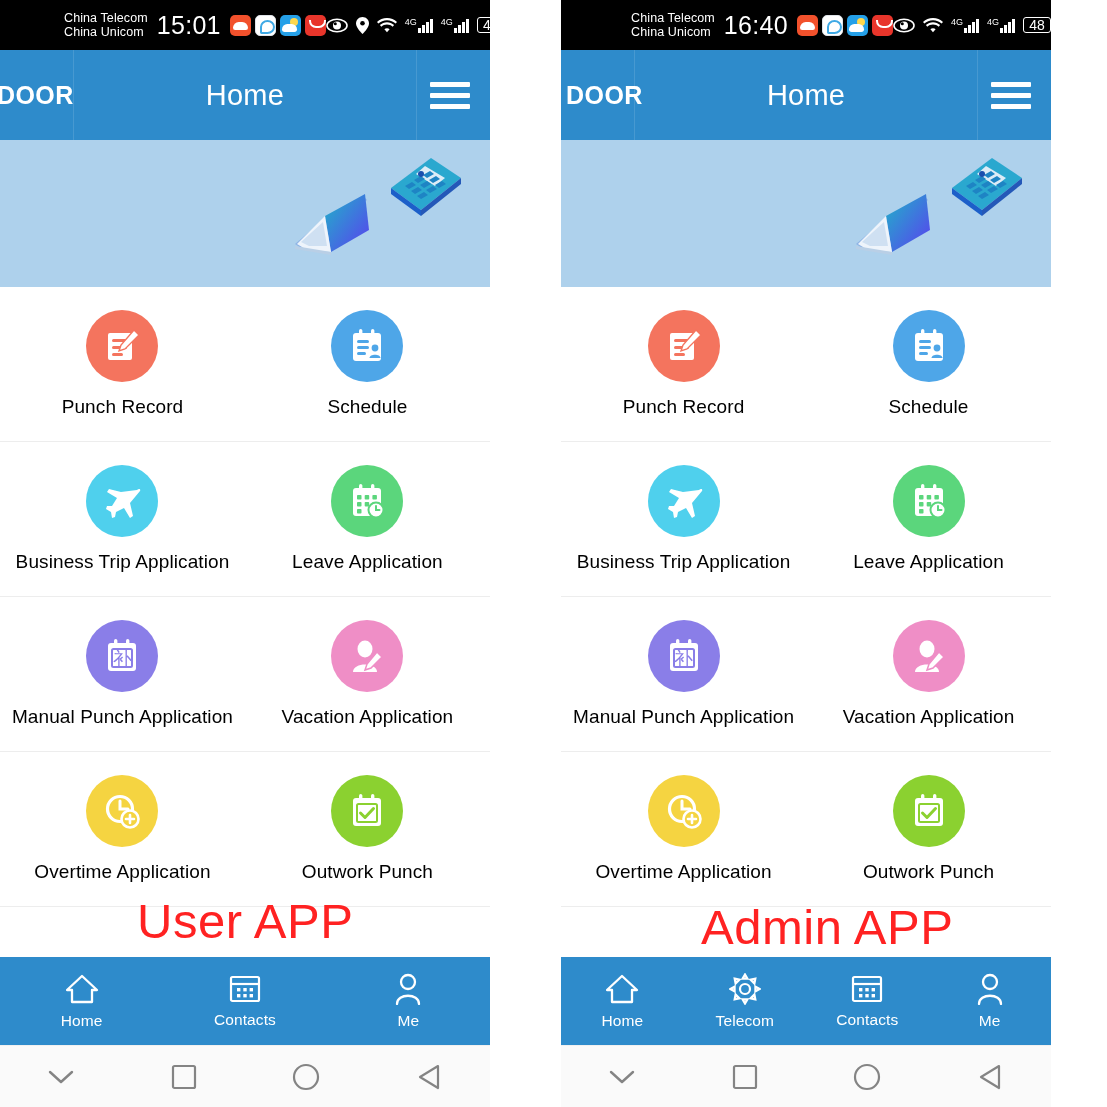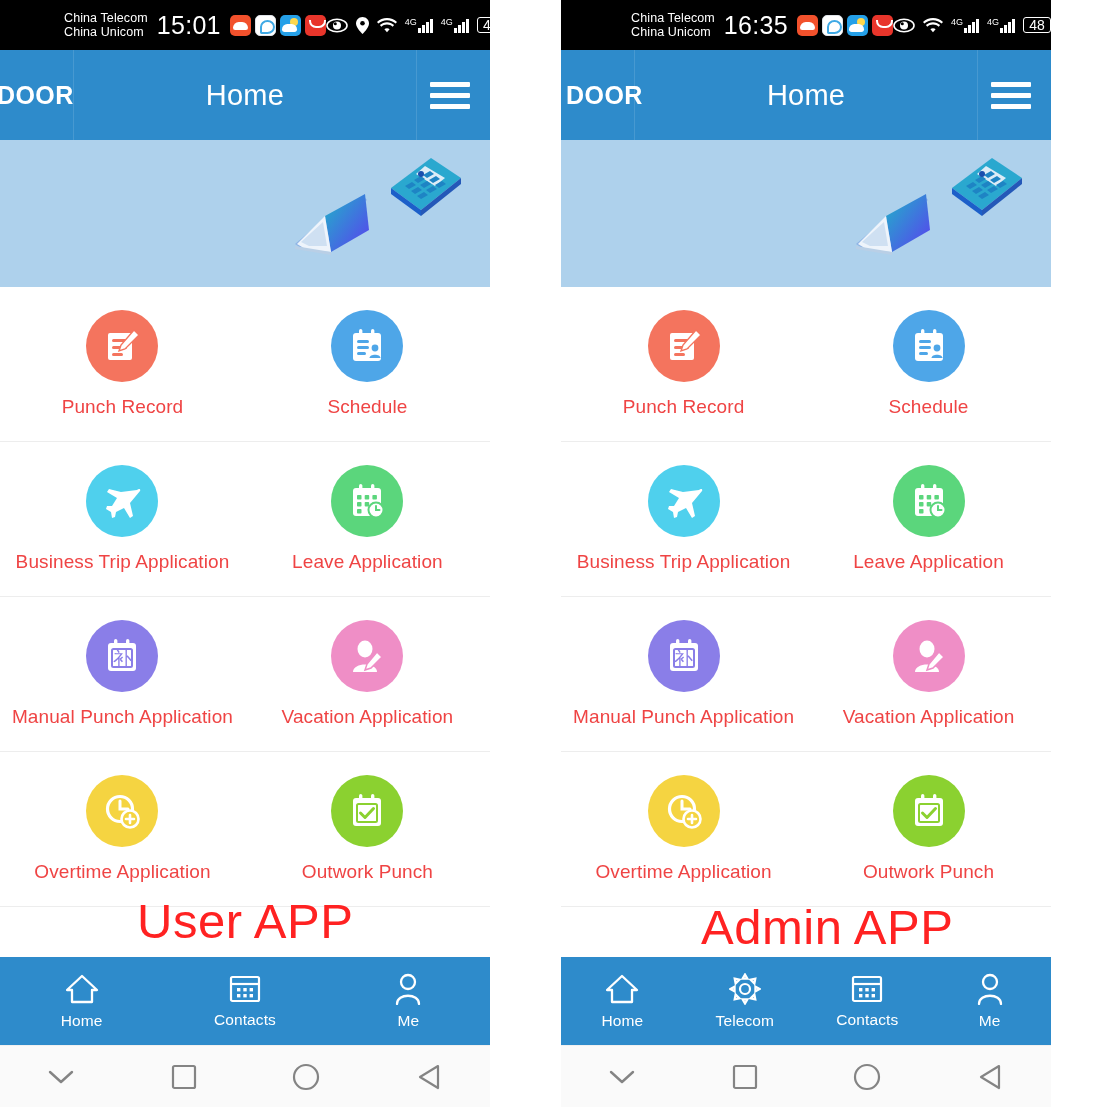--- a/index.html
+++ b/index.html
@@ -146,21 +146,21 @@
     flex: 1 1 50%;
     display:flex; flex-direction:column; align-items:center; justify-content:center;
     gap: 14px;
   }
   .ico {
     width: 72px; height: 72px; border-radius: 50%;
     display:flex; align-items:center; justify-content:center;
     position: relative;
   }
   .cell-label {
-    font-size: 19px; color:#ef4444; letter-spacing:.1px; white-space:nowrap;
+    font-size: 19px; color:#000000; letter-spacing:.1px; white-space:nowrap;
   }
 
   
   .annot {
     position:absolute; z-index:40;
     color:#ff2222; font-size:49px; font-weight:400;
     letter-spacing:.5px; white-space:nowrap;
     font-family:"Liberation Sans", sans-serif;
   }
   .annot.left-a  { left: 137px; top: 893px; }
@@ -461,21 +461,21 @@
   <div class="phone gap"></div>
 
   <div class="phone right">
 
     <div class="statusbar">
       <div class="sb-left">
         <div>
           <div class="carrier">China Telecom</div>
           <div class="carrier">China Unicom</div>
         </div>
-        <div class="clock">16:35</div>
+        <div class="clock">16:40</div>
         <div class="appicons">
           <span class="appicon ai-cloud"></span>
           <span class="appicon ai-qq"></span>
           <span class="appicon ai-weather"></span>
           <span class="appicon ai-taobao"></span>
         </div>
       </div>
       <div class="sb-right">
         <svg width="22" height="15" viewBox="0 0 22 15">
           <ellipse cx="11" cy="7.5" rx="10" ry="6.2" fill="none" stroke="#fff" stroke-width="1.6"></ellipse>

